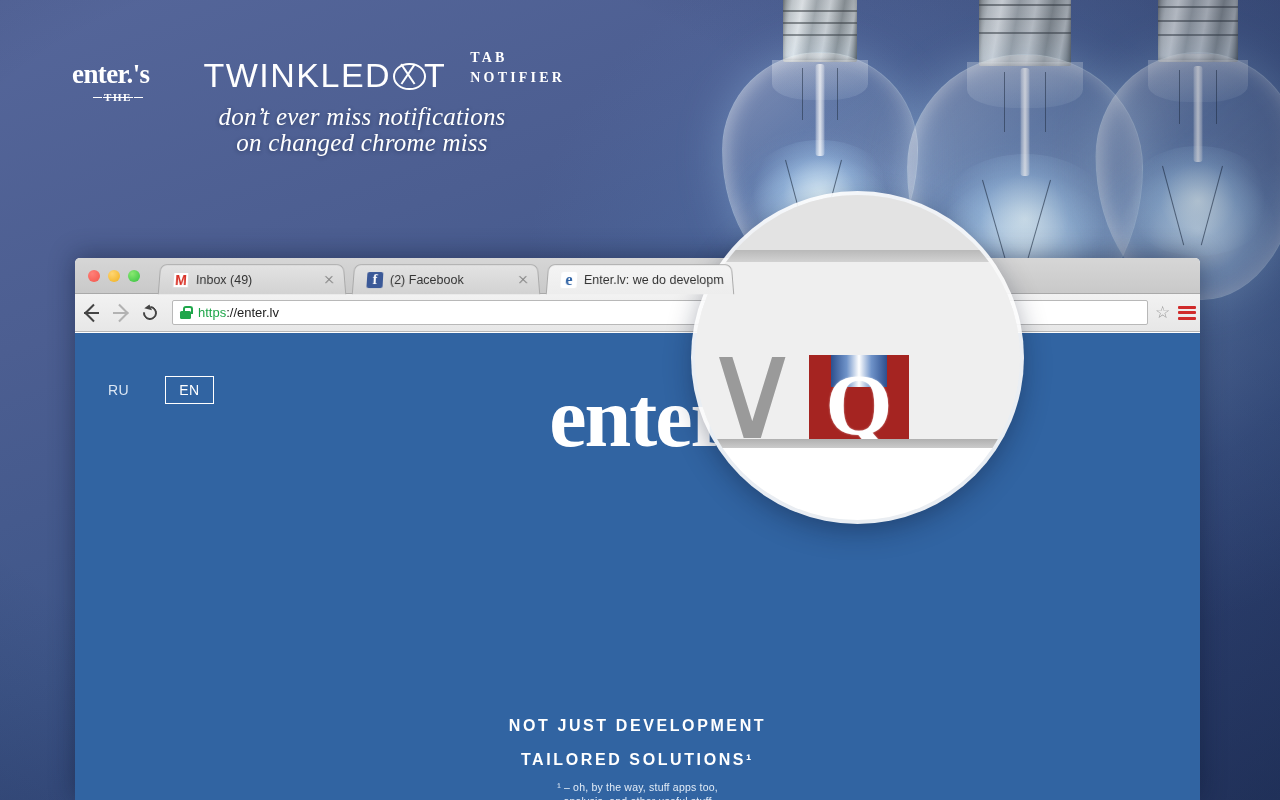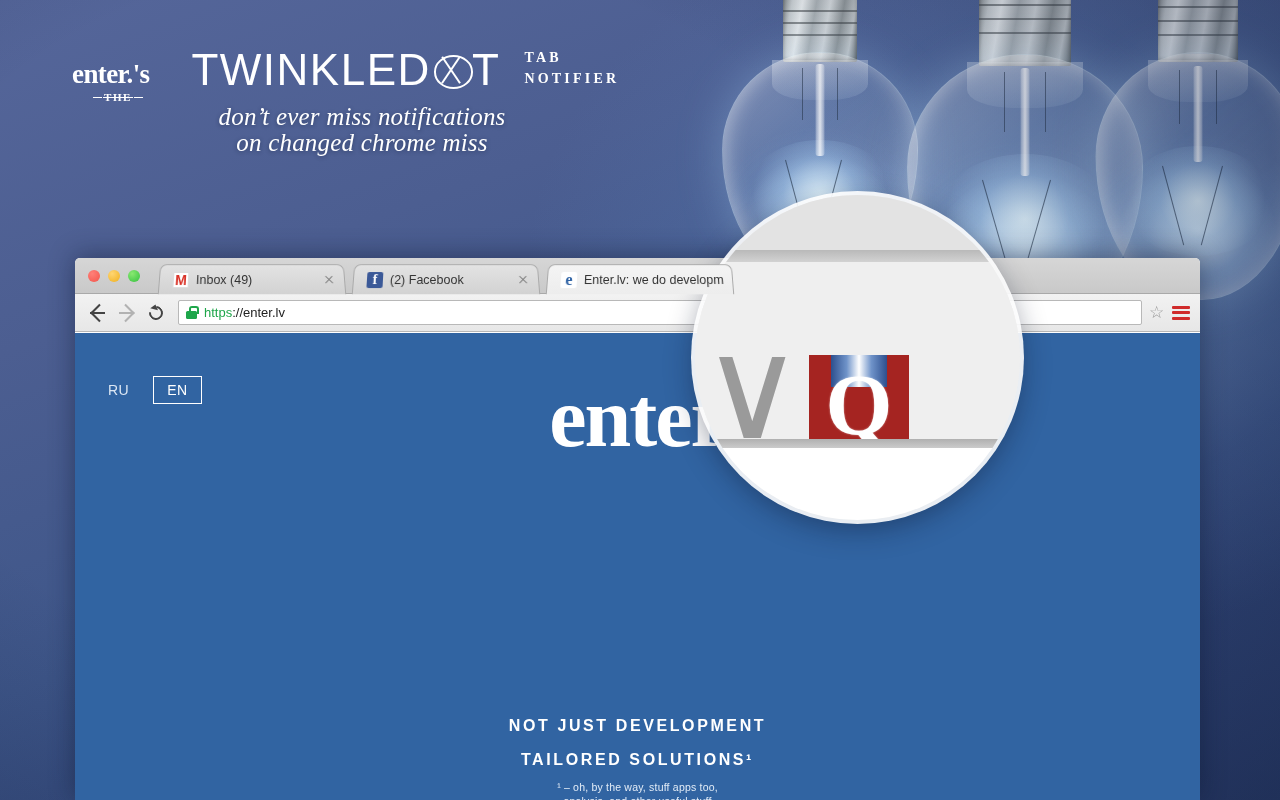--- a/index.html
+++ b/index.html
@@ -87,23 +87,23 @@
   .brand-the:before, .brand-the:after {
     content:""; position:absolute; top:50%; width:9px; height:1px; background:#fff;
   }
   .brand-the:before { left:-11px; }
   .brand-the:after  { right:-11px; }
   .brand-the span { position:relative; }
   .brand-the span:after {
     content:""; position:absolute; left:-1px; right:-1px; top:52%; height:1px; background:#fff;
   }
   #twinkledot {
-    margin-left:42px; color:#fff;
+    margin-left:54px; color:#fff;
     font-family:"Liberation Sans", sans-serif; font-weight:300;
-    font-size:44px; letter-spacing:1.5px; line-height:1; position:relative;
+    font-size:34px; letter-spacing:1.5px; line-height:1; position:relative;
   }
   #twinkledot .xdot {
     position:relative; display:inline-block;
   }
   #twinkledot .xdot:before {
     content:""; position:absolute; left:7%; top:16%; width:86%; height:68%;
     border:2px solid #fff; border-radius:50%;
   }
   #twinkledot .xdot:after {
     content:""; position:absolute; left:50%; top:14%; width:2px; height:72%;
@@ -191,21 +191,21 @@
   .fav-enter {
     background:#fff; border-radius:2px; overflow:hidden;
   }
   .fav-enter:before {
     content:"e"; position:absolute; inset:0; color:#2f63a5;
     font-family:"Liberation Serif", serif; font-weight:bold;
     font-size:16px; line-height:16px; text-align:center;
   }
 
   #toolbar {
-    height:38px; display:flex; align-items:center; padding:0 10px;
+    height:38px; display:flex; align-items:center; padding:0 4px;
     background:linear-gradient(180deg,#f2f2f2,#e7e7e7);
     border-bottom:1px solid #b6b6b6;
   }
   .navbtn { width:26px; height:26px; position:relative; flex:none; margin-right:3px; }
   .arrow { position:absolute; left:50%; top:50%; transform:translate(-50%,-50%); }
   .arrow-back, .arrow-fwd {
     width:13px; height:13px; border-top:2px solid #444; border-left:2px solid #444;
   }
   .arrow-back { transform:translate(-40%,-50%) rotate(-45deg); }
   .arrow-fwd  { transform:translate(-60%,-50%) rotate(135deg); border-color:#b2b2b2; }
@@ -246,21 +246,21 @@
   }
   .hamburger { width:18px; flex:none; }
   .hamburger i { display:block; height:3px; background:#d02b2b; margin:2.5px 0; border-radius:1px; }
 
   
   #page {
     position:absolute; left:0; top:75px; right:0; bottom:0;
     background:#3164a2; overflow:hidden;
   }
   #lang { position:absolute; left:33px; top:43px; display:flex; align-items:center; }
-  #lang .ru { color:#dce7f4; font-size:14px; letter-spacing:.5px; margin-right:24px; }
+  #lang .ru { color:#dce7f4; font-size:14px; letter-spacing:.5px; margin-right:36px; }
   #lang .en {
     color:#fff; font-size:14px; letter-spacing:.5px;
     border:1.5px solid #fff; padding:5px 13px;
   }
   #logo {
     position:absolute; left:0; right:0; top:43px; text-align:center;
     color:#fff; font-family:"Liberation Serif", serif; font-weight:bold;
     font-size:84px; line-height:1; letter-spacing:-2px;
   }
   #slogan1, #slogan2 {

